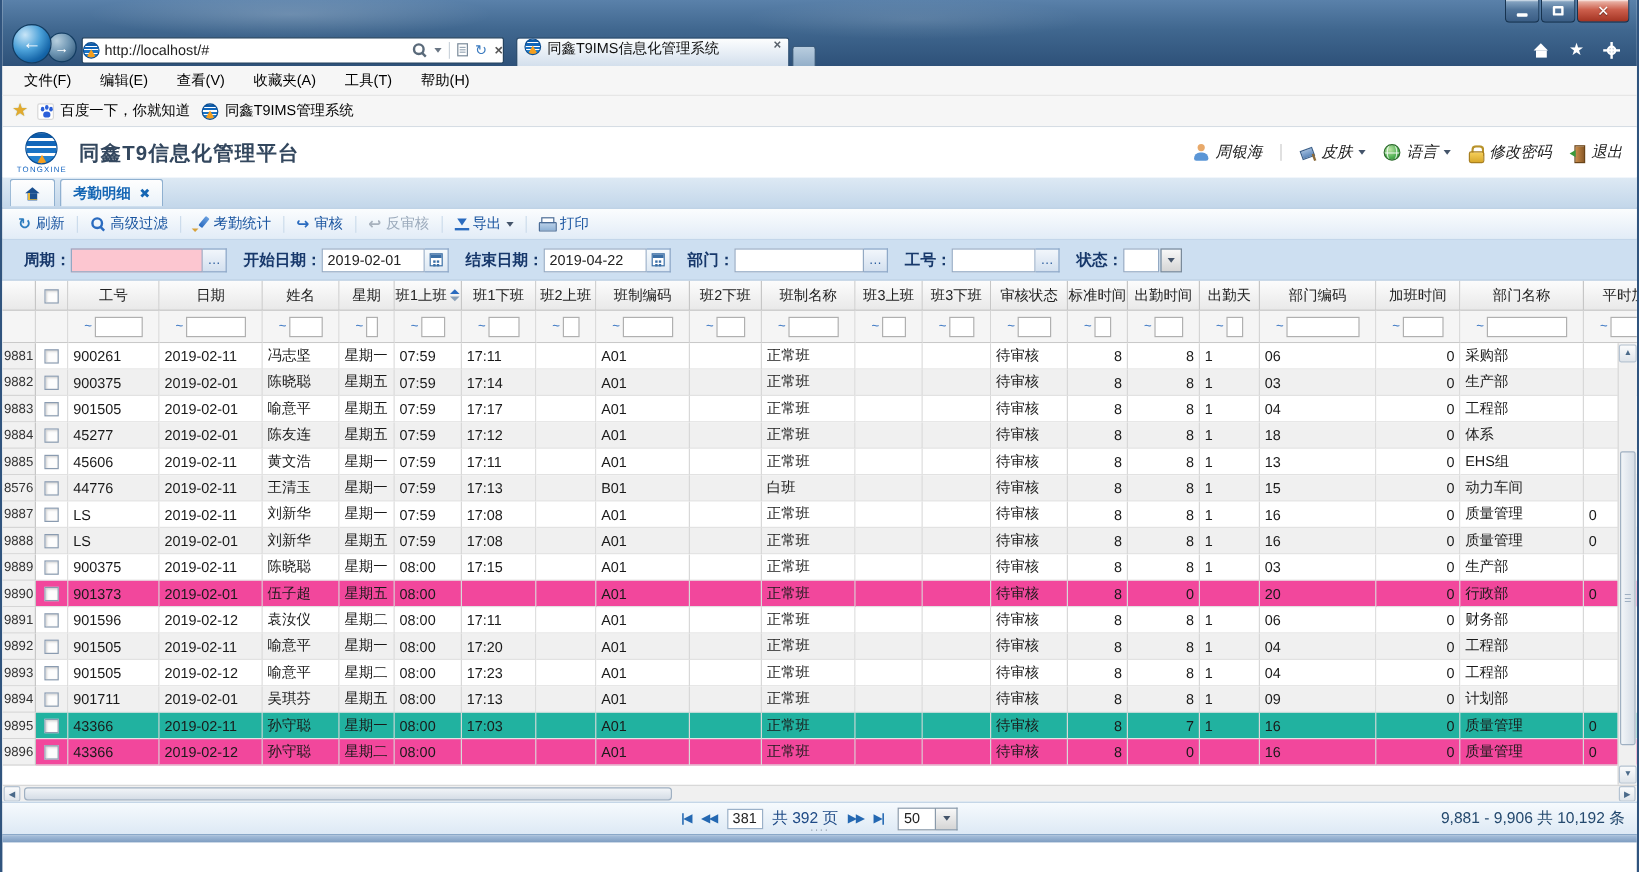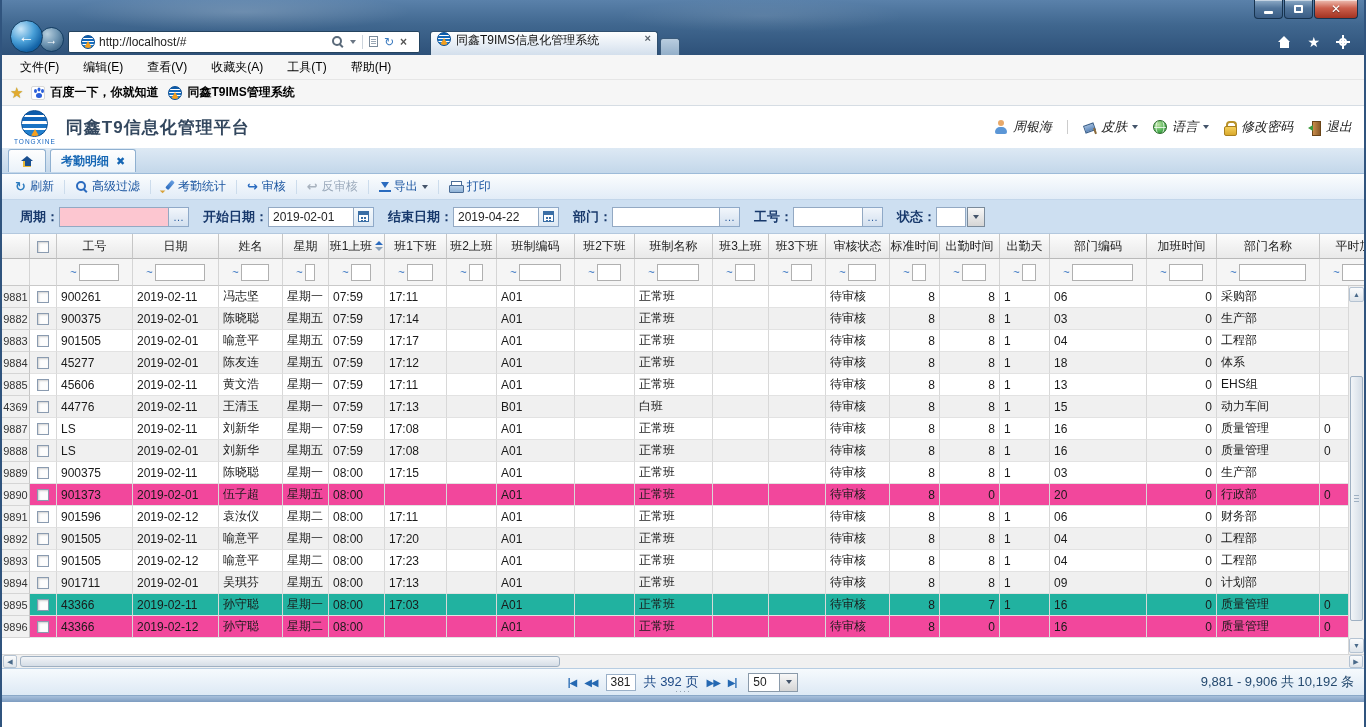--- a/index.html
+++ b/index.html
@@ -26,21 +26,21 @@
   .wb-x { color:#fff; font-size:12px; font-weight:bold; line-height:1; text-shadow:0 1px 1px rgba(0,0,0,.5); }
 
   .navrow { height:27px; display:flex; align-items:center; padding-left:8px; position:relative; }
   .navbtn { border-radius:50%; color:#fff; display:flex; align-items:center; justify-content:center;
     border:1px solid #123c61; font-weight:bold; }
   .navbtn.back { width:33px; height:33px; margin-top:-10px; z-index:3; font-size:16px;
     background:radial-gradient(circle at 32% 26%, #c9e6f8, #4aa0d8 42%, #1565a8 72%, #0d4f8c); }
   .navbtn.fwd { width:25px; height:25px; margin-left:-4px; margin-top:-4px; font-size:12px;
     background:radial-gradient(circle at 32% 26%, #b7cfde, #7097b4 45%, #456c8d 75%, #35597a); }
   .addressbar { height:22px; width:352px; margin-left:4px; background:#fff; border:1px solid #24435f;
-    border-radius:2px; display:flex; align-items:center; padding:0 12px; gap:4px; }
+    border-radius:2px; display:flex; align-items:center; padding:0 0; gap:4px; }
   .url { flex:1; font-size:12px; color:#222; white-space:nowrap; overflow:hidden; }
   .addr-icons { display:flex; align-items:center; gap:6px; }
   .asep { width:1px; height:14px; background:#ccd4dc; }
   .glyph { line-height:1; }
 
   .btab { width:228px; height:24px; margin-left:10px; align-self:flex-end;
     background:linear-gradient(#fdfefe,#e6edf5 55%,#d3dfec); border:1px solid #2f4f6f; border-bottom:none;
     border-radius:3px 3px 0 0; display:flex; gap:5px; padding:0 6px;
     font-size:12px; color:#111; }
   .btab-title { flex:1; white-space:nowrap; overflow:hidden; }
@@ -78,21 +78,21 @@
     border-left:4px solid transparent; border-right:4px solid transparent; border-bottom:7px solid #f59f1e; }
   .logo14 { width:14px; height:14px; flex:0 0 14px; }
   .logo27 { width:27px; height:27px; }
 
   
   .menubar { height:25px; background:#f6f6f6; display:flex; align-items:center; padding-left:6px; border-bottom:1px solid #e6e6e6; }
   .menuitem { font-size:12px; color:#000; padding:0 12px; height:100%; display:flex; align-items:center; }
   .favbar { height:26px; background:#f6f6f6; display:flex; align-items:center; gap:8px; padding-left:8px; border-bottom:1px solid #d6dde4; }
   .icon-favstar { color:#e2aa2e; font-size:15px; line-height:1; text-shadow:0 0 1px #9a7; }
   .favitems { display:flex; align-items:center; gap:10px; }
-  .favitem { display:flex; align-items:center; gap:5px; font-size:12px; color:#000;font-weight:bold; }
+  .favitem { display:flex; align-items:center; gap:5px; font-size:12px; color:#000; }
   .baidu-icon { width:14px; height:14px; position:relative; background:#fff; border:1px solid #d8d8d8; border-radius:2px; }
   .baidu-icon::before { content:""; position:absolute; left:4px; top:6px; width:6px; height:5px;
     border-radius:50% 50% 45% 45%; background:#2b5fd9; }
   .baidu-icon::after { content:""; position:absolute; left:2px; top:2px; width:3px; height:4px; border-radius:50%;
     background:#2b5fd9; box-shadow:7px 0 0 #2b5fd9, 3.5px -1.5px 0 #2b5fd9; }
 
   
   .appheader { height:42px; background:#fff; display:flex; align-items:center; padding:0 12px; }
   .applogo { display:flex; flex-direction:column; align-items:center; margin-right:10px; }
   .logo-word { font-size:6.5px; color:#1565c0; letter-spacing:1px; margin-top:1px; }
@@ -620,21 +620,21 @@
             <td class="dcell a-l">待审核</td>
             <td class="dcell a-r">8</td>
             <td class="dcell a-r">8</td>
             <td class="dcell a-l">1</td>
             <td class="dcell a-l">13</td>
             <td class="dcell a-r">0</td>
             <td class="dcell a-l">EHS组</td>
             <td class="dcell a-l"></td>
           </tr>
           <tr class="drow alt">
-            <td class="rownum">4369</td>
+            <td class="rownum">8576</td>
             <td class="cbcol"><span class="cb"></span></td>
             <td class="dcell a-l">44776</td>
             <td class="dcell a-l">2019-02-11</td>
             <td class="dcell a-l">王清玉</td>
             <td class="dcell a-l">星期一</td>
             <td class="dcell a-l">07:59</td>
             <td class="dcell a-l">17:13</td>
             <td class="dcell a-l"></td>
             <td class="dcell a-l">B01</td>
             <td class="dcell a-l"></td>

